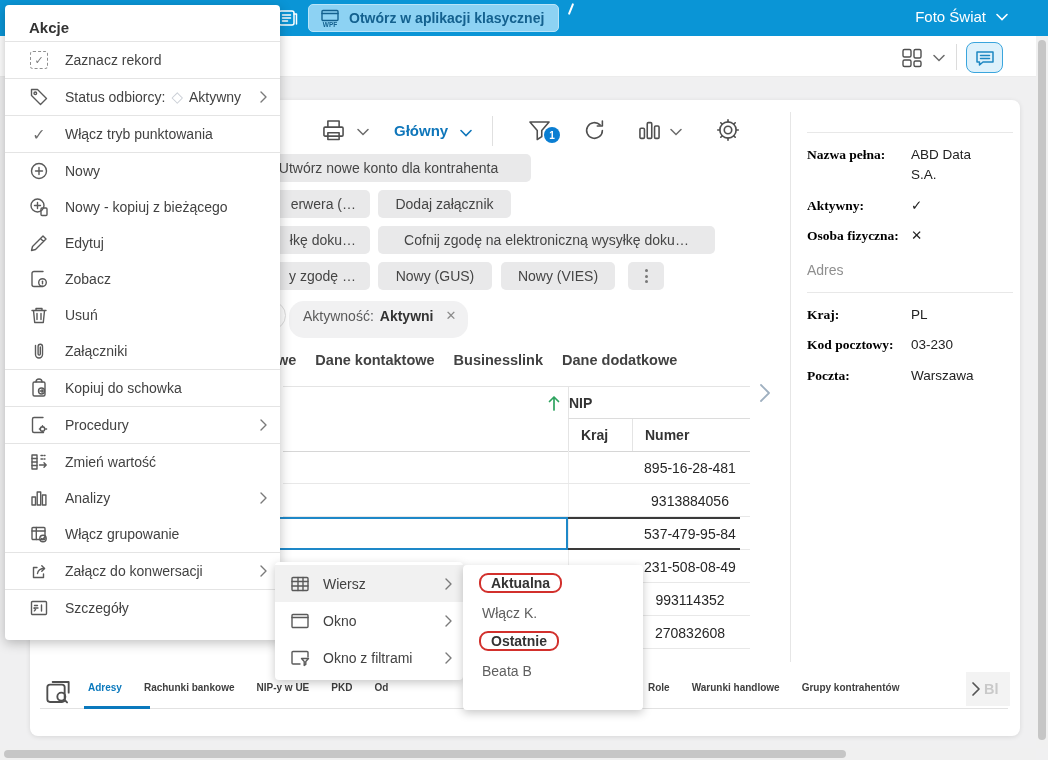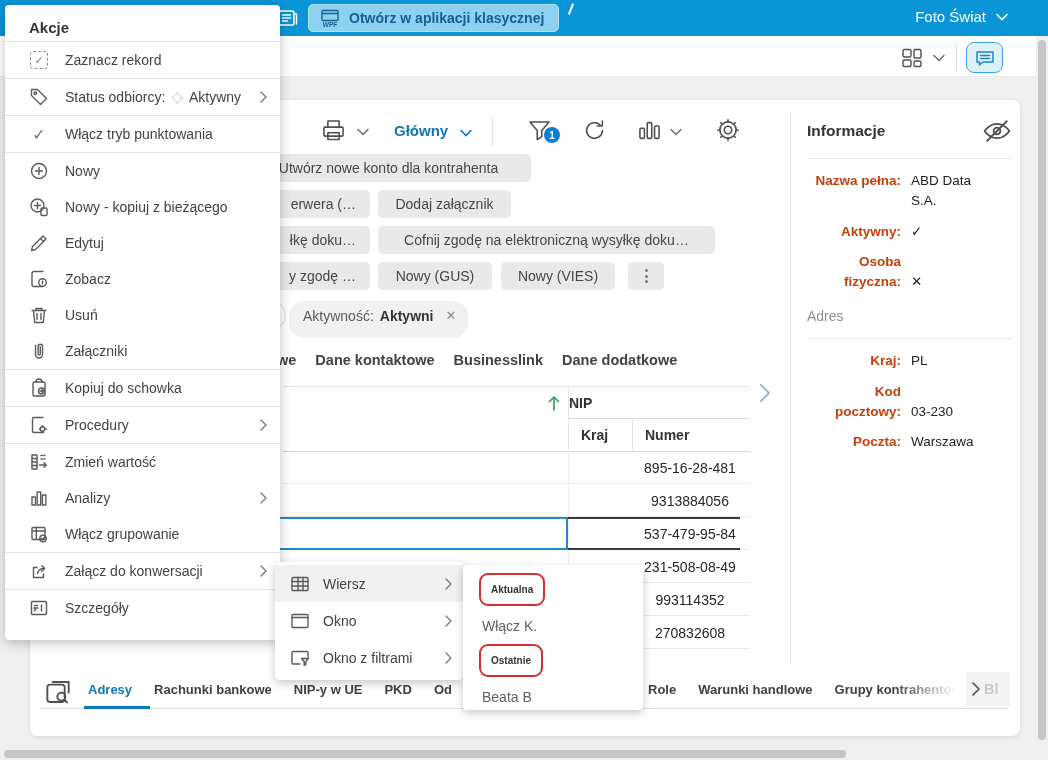--- a/index.html
+++ b/index.html
@@ -67,28 +67,28 @@
   .row .num{position:absolute;left:349px;right:2px;top:0;height:33px;display:flex;align-items:center;justify-content:center;color:#262626;}
   .selbox{position:absolute;left:-45px;top:130px;width:330px;height:33px;border:2px solid #1e88c8;box-sizing:border-box;background:#fff;}
   .seldark{position:absolute;left:285px;top:130px;width:172px;height:33px;border-top:2px solid #3a3a3a;border-bottom:2px solid #3a3a3a;box-sizing:border-box;}
 
   
   .paneldiv{position:absolute;left:790px;top:112px;width:1px;height:550px;background:#e6e6e6;}
   .info{position:absolute;left:807px;top:118px;width:206px;}
   .info h3{margin:0;font-size:15.5px;font-weight:700;color:#333;}
   .ihr{height:1px;background:#e8e8e8;margin:14px 0 12px 0;}
   .frow{display:flex;gap:10px;margin-bottom:10px;}
-  .frow .lb{width:94px;text-align:right;font-weight:700;font-size:13.5px;color:#c2410c;line-height:1.5;}
+  .frow .lb{width:94px;font-weight:700;font-size:13.5px;color:#000000;line-height:1.5;font-family:Liberation Serif, serif;}
   .frow .vl{width:72px;font-size:13.5px;color:#222;line-height:1.5;}
   .frow.bot{align-items:flex-end;}
   .mark{color:#8a8a8a;font-size:14px;}
   .section{font-size:14px;color:#8f8f8f;margin:16px 0 0 0;}
 
   
-  .btabs{position:absolute;top:682px;display:flex;gap:22px;font-size:13px;font-weight:700;color:#3f3f3f;white-space:nowrap;}
+  .btabs{position:absolute;top:682px;display:flex;gap:22px;font-size:10px;font-weight:700;color:#3f3f3f;white-space:nowrap;}
   .btabs span{cursor:pointer;}
   .btabs .active{color:#0b79bd;}
   .tabline{position:absolute;left:40px;top:708px;width:968px;height:1px;background:#e2e2e2;}
   .underline{position:absolute;left:84px;top:706px;width:66px;height:3px;background:#0b79bd;}
   .fade{position:absolute;left:895px;top:672px;width:72px;height:34px;background:linear-gradient(to right,rgba(255,255,255,0),#fff 85%);}
   .overflow-btn{position:absolute;left:966px;top:672px;width:44px;height:34px;background:#f3f3f3;display:flex;align-items:center;gap:2px;
       padding-left:4px;box-sizing:border-box;cursor:pointer;font-size:14.5px;font-weight:700;color:#c9c9c9;}
 
   
   .menu{position:absolute;left:5px;top:5px;width:275px;height:635px;background:#fff;border-radius:4px;
@@ -106,21 +106,21 @@
 
   
   .popup1{position:absolute;left:275px;top:562px;width:188px;height:118px;background:#fff;border-radius:4px;
           box-shadow:0 3px 10px rgba(0,0,0,.22);z-index:60;box-sizing:border-box;padding:3px 0;text-align:center;}
   .p1i{height:37px;display:flex;align-items:center;padding:0 10px 0 14px;font-size:14px;color:#424242;cursor:pointer;}
   .p1i.hl{background:#f1f1f1;}
   .p1i .icbox{width:22px;height:22px;margin-right:12px;display:flex;align-items:center;justify-content:center;}
   .p1i .chev{margin-left:auto;}
   .popup2{position:absolute;left:463px;top:565px;width:180px;height:145px;background:#fff;border-radius:4px;
           box-shadow:0 3px 10px rgba(0,0,0,.22);z-index:70;box-sizing:border-box;padding:8px 0 0 16px;}
-  .redbox{display:inline-block;border:2.5px solid #d2302c;border-radius:9px;padding:9px 10px;font-size:10px;font-weight:700;color:#333;margin-bottom:6px;}
+  .redbox{display:inline-block;border:2.5px solid #d2302c;border-radius:9px;padding:0 10px;font-size:14px;font-weight:700;color:#333;margin-bottom:6px;}
   .uname{font-size:14px;color:#5f5f5f;padding:6px 0 10px 3px;cursor:pointer;}
 
   
   .vtrack{position:absolute;left:1036px;top:36px;width:12px;height:712px;background:#f0f0f0;z-index:80;}
   .vthumb{position:absolute;left:2px;top:4px;width:8px;height:700px;background:#c6c6c6;border-radius:4px;cursor:pointer;}
   .htrack{position:absolute;left:0;top:748px;width:1036px;height:12px;background:#f0f0f0;z-index:80;}
   .hthumb{position:absolute;left:4px;top:2px;width:842px;height:8px;background:#c6c6c6;border-radius:4px;cursor:pointer;}
 
   .chevsvg{flex:0 0 auto;}
 </style>
@@ -310,30 +310,20 @@
     <div class="selbox"></div>
     <div class="seldark"></div>
   </div>
 
   <div class="paneldiv"></div>
   <svg class="abs" style="left:757px;top:382px;cursor:pointer;" width="16" height="22" viewBox="0 0 16 22">
     <polyline points="4,3 12,11 4,19" fill="none" stroke="#9fb0c0" stroke-width="1.8" stroke-linecap="round" stroke-linejoin="round"></polyline>
     </svg>
 
   <div class="info">
-    <div style="display:flex;align-items:center;justify-content:space-between;">
-      <h3>Informacje</h3>
-      <svg width="32" height="26" viewBox="0 0 24 20" style="cursor:pointer;">
-          <g class="ic">
-        <path d="M2.5 10s3.5-5.5 9.5-5.5S21.5 10 21.5 10 18 15.5 12 15.5 2.5 10 2.5 10z"></path>
-        <circle cx="12" cy="10" r="2.6"></circle>
-            <path d="M4.5 17.5L19.5 2.5"></path>
-      </g>
-        </svg>
-    </div>
     <div class="ihr"></div>
     <div class="frow">
       <div class="lb">Nazwa pełna:</div>
       <div class="vl">ABD Data S.A.</div>
     </div>
     <div class="frow">
       <div class="lb">Aktywny:</div>
       <div class="vl mark">✓</div>
     </div>
     <div class="frow bot">

